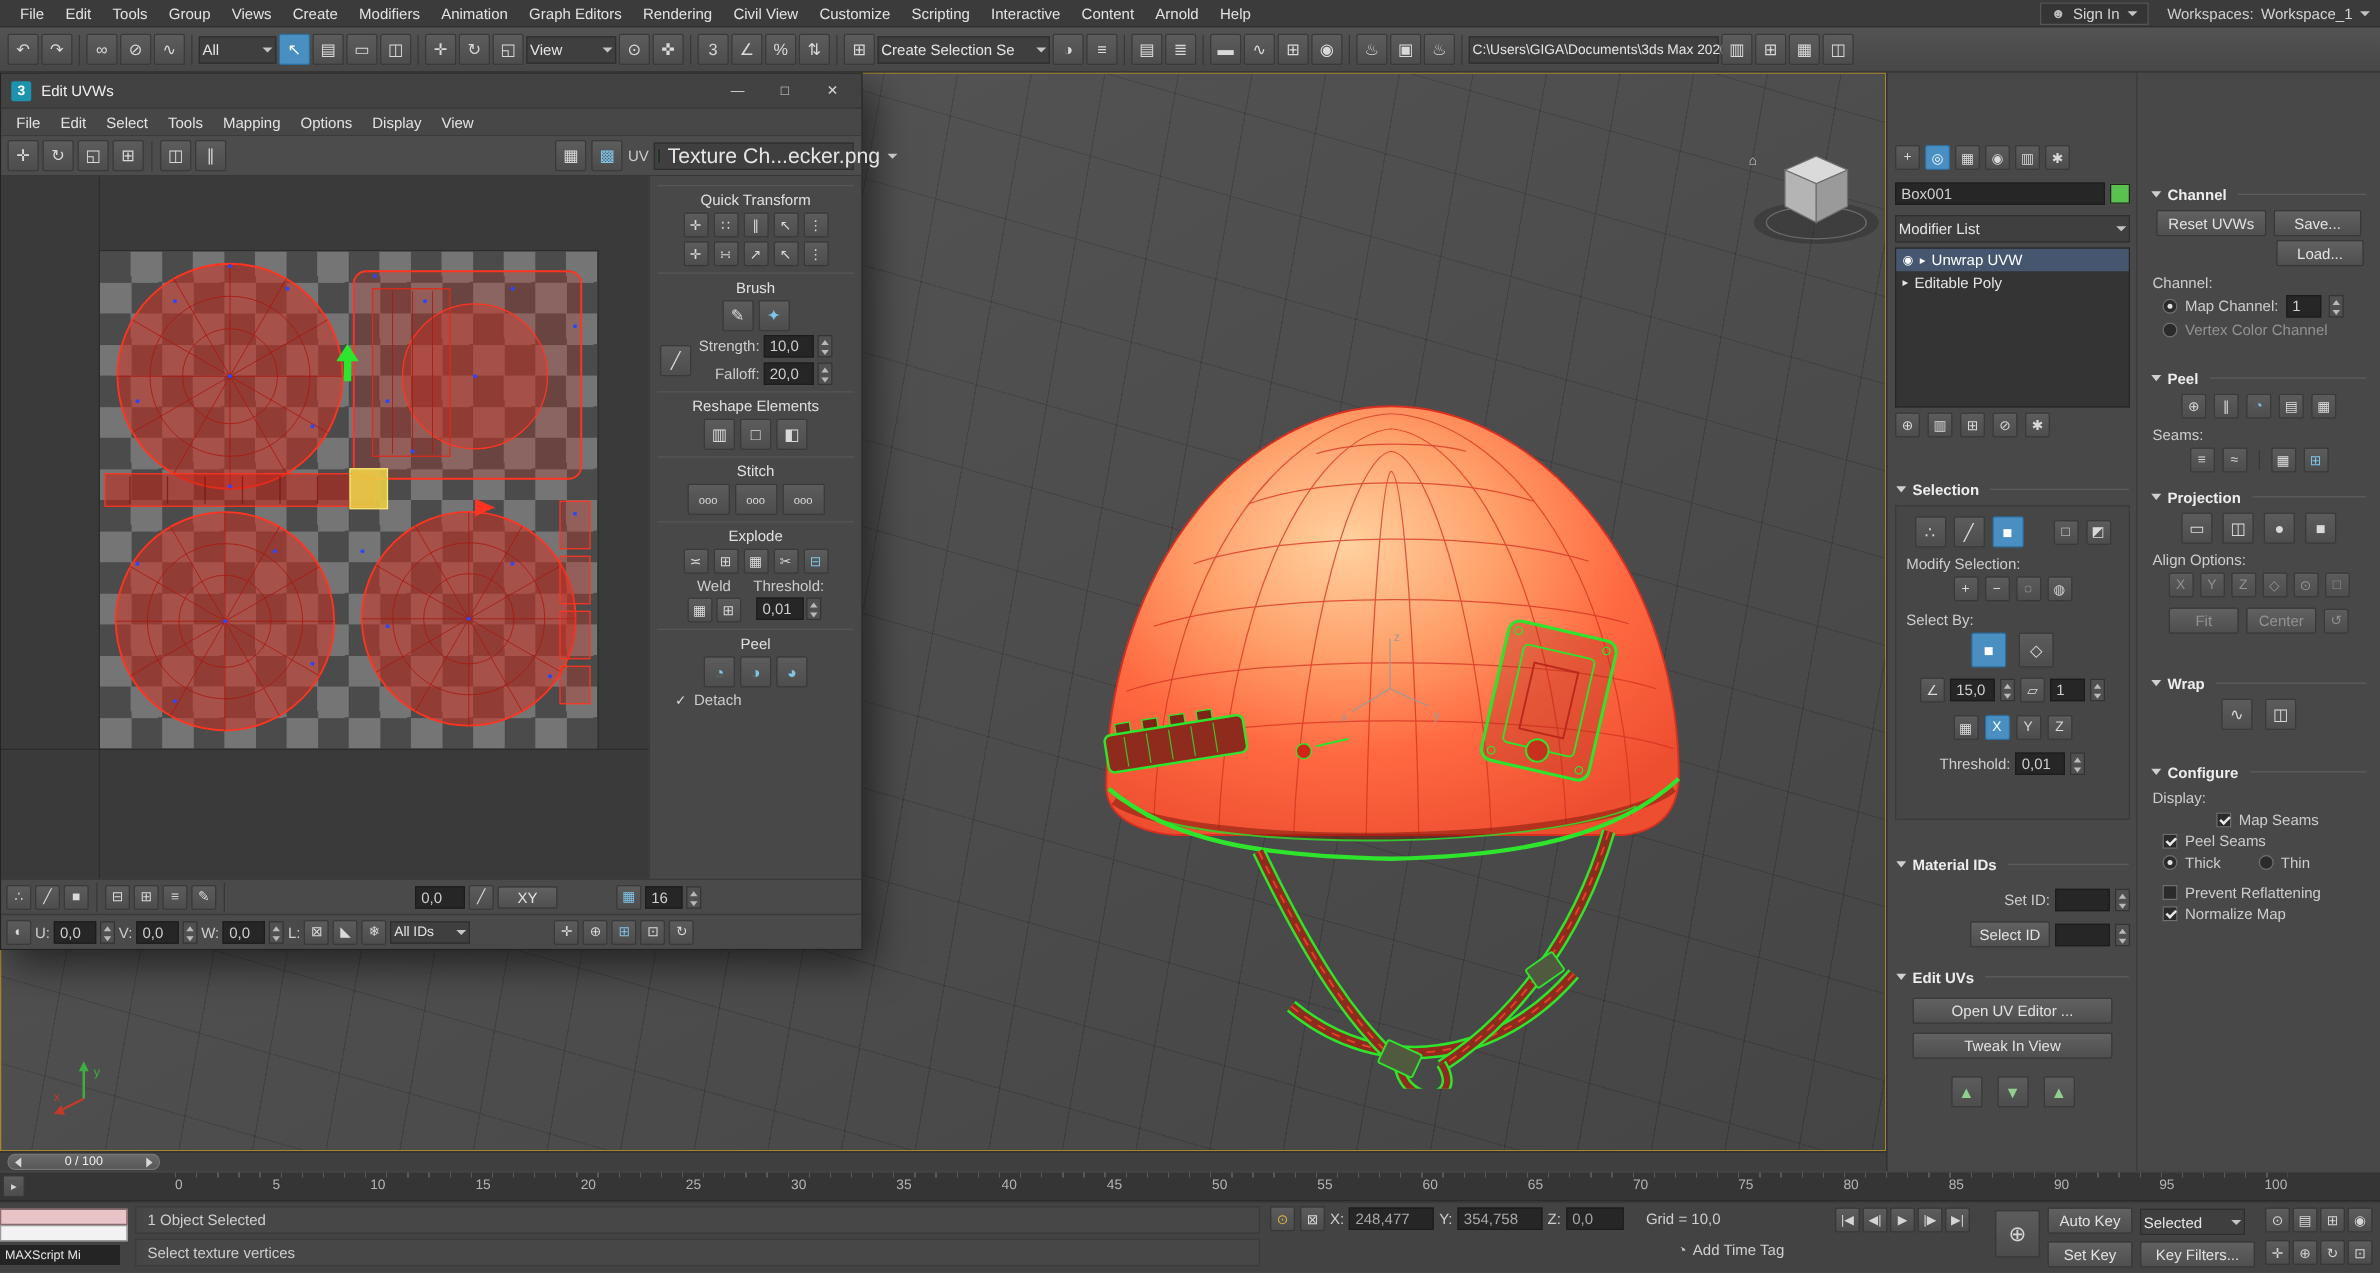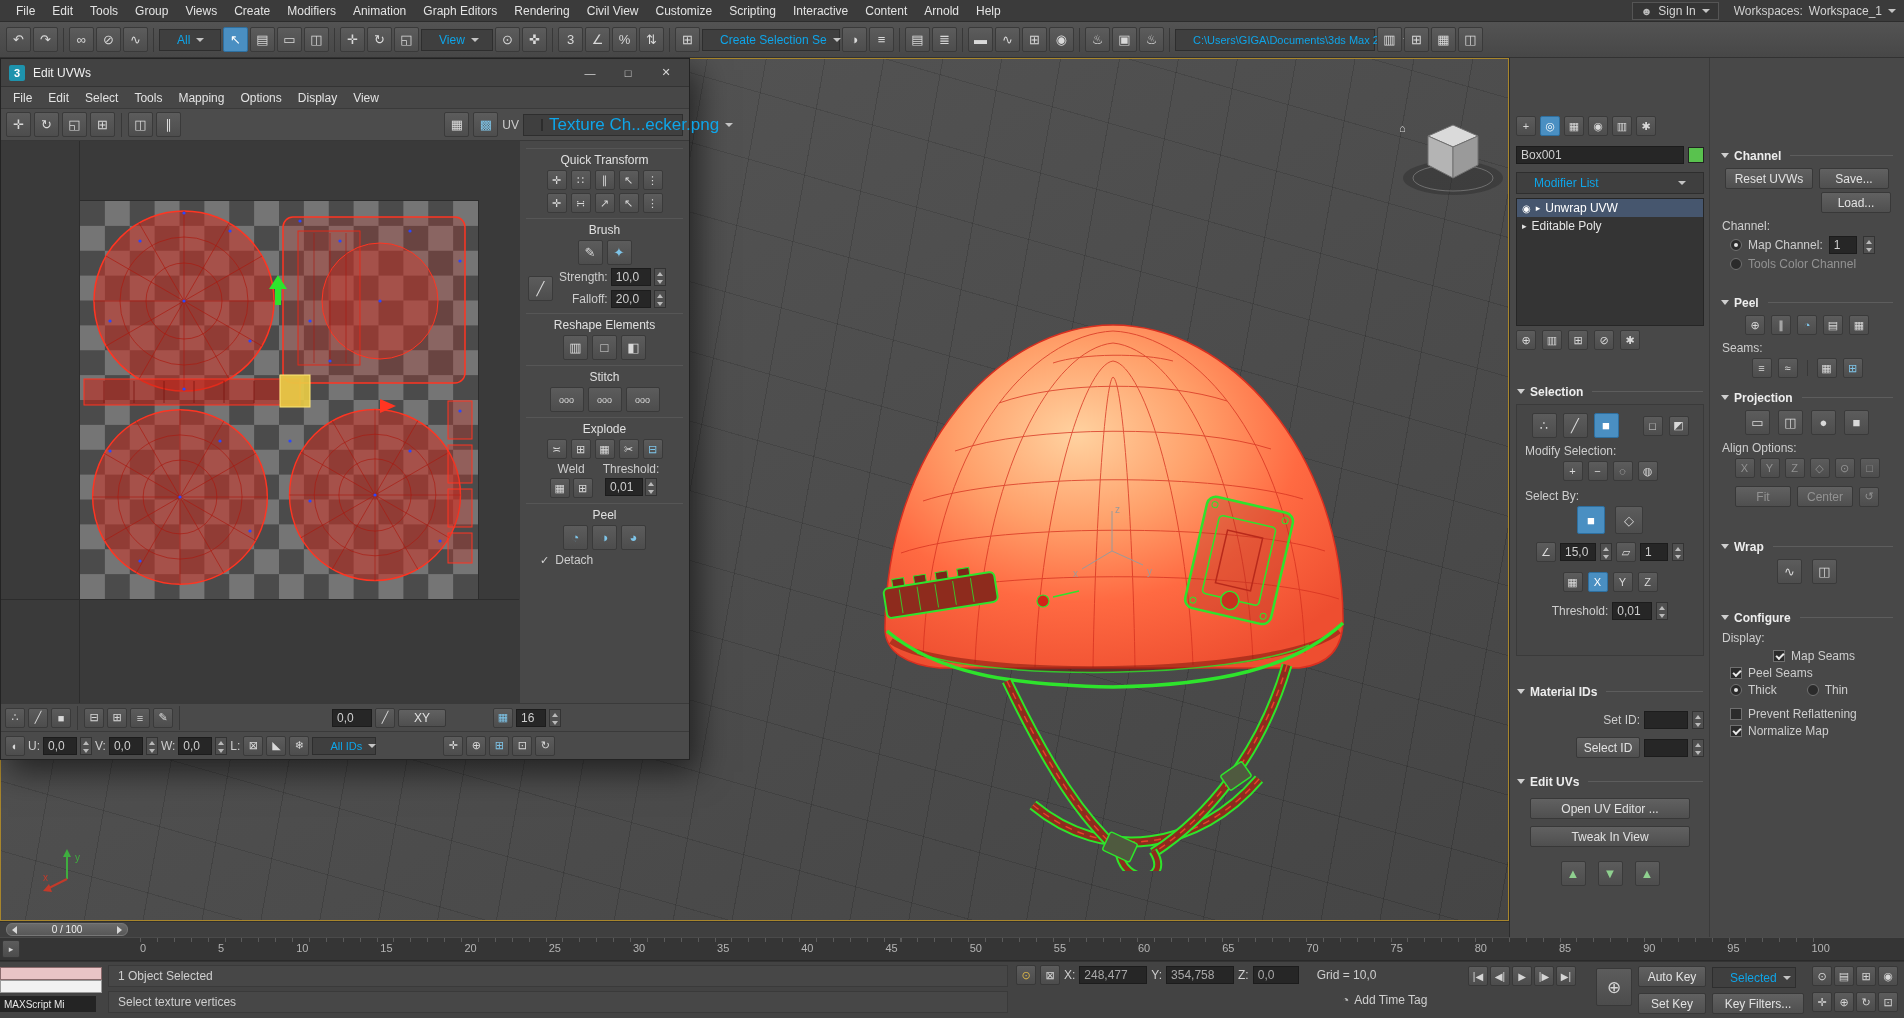--- a/index.html
+++ b/index.html
@@ -8,21 +8,21 @@
 
 #menubar{position:absolute;left:0;top:0;width:1904px;height:22px;background:#3b3b3b;border-bottom:1px solid #2d2d2d;display:flex;align-items:center;padding:0 8px;gap:1px;z-index:30}
 .mi{padding:2px 8px;color:#e3e3e3;white-space:nowrap}
 .car{width:0;height:0;border-left:4px solid transparent;border-right:4px solid transparent;border-top:4px solid #c4c4c4;flex:none}
 
 #toolbar{position:absolute;left:0;top:22px;width:1904px;height:36px;background:linear-gradient(#535353,#474747);border-bottom:1px solid #323232;display:flex;align-items:center;padding:0 6px;gap:2px;z-index:30}
 .tb{width:25px;height:25px;background:linear-gradient(#5c5c5c,#4d4d4d);border:1px solid #3a3a3a;border-radius:2px;display:flex;align-items:center;justify-content:center;font-size:13px;color:#d9d9d9;flex:none;white-space:nowrap}
 .tb.on{background:#4a8fc2;border-color:#2e6f9f;color:#fff}
 .tb.sm{width:20px;height:20px;font-size:11px}
 .sep{width:1px;height:24px;background:#383838;margin:0 3px;flex:none}
-.dd{height:22px;background:#3f3f3f;border:1px solid #2e2e2e;display:flex;align-items:center;gap:6px;padding:0 17px;color:#0ea5e9;white-space:nowrap}
+.dd{height:22px;background:#3f3f3f;border:1px solid #2e2e2e;display:flex;align-items:center;gap:6px;padding:0 2px;color:#e5e5e5;white-space:nowrap}
 .fld{background:#262626;border:1px solid #1c1c1c;color:#cfcfcf;height:18px;display:flex;align-items:center;padding:0 4px;white-space:nowrap}
 .spn{width:12px;height:18px;display:flex;flex-direction:column;border:1px solid #333;background:#505050;flex:none}
 .spn i{flex:1;position:relative}
 .spn i.up::after{content:"";position:absolute;left:2px;top:3px;border-left:3px solid transparent;border-right:3px solid transparent;border-bottom:4px solid #b9b9b9}
 .spn i.dn::after{content:"";position:absolute;left:2px;top:3px;border-left:3px solid transparent;border-right:3px solid transparent;border-top:4px solid #b9b9b9}
 .cb{width:12px;height:12px;background:#2b2b2b;border:1px solid #707070;position:relative;flex:none}
 .cb.on::after{content:"";position:absolute;left:2px;top:2px;width:6px;height:3px;border-left:2px solid #e9e9e9;border-bottom:2px solid #e9e9e9;transform:rotate(-45deg)}
 .rd{width:12px;height:12px;border-radius:50%;background:#2b2b2b;border:1px solid #707070;position:relative;flex:none}
 .rd.on::after{content:"";position:absolute;inset:3px;background:#e2e2e2;border-radius:50%}
 .pb{height:21px;background:linear-gradient(#616161,#4f4f4f);border:1px solid #383838;border-radius:2px;color:#e2e2e2;display:flex;align-items:center;justify-content:center;font-size:12px;white-space:nowrap}
@@ -676,21 +676,21 @@
     <span class="rd on"></span>
     <span class="lbl">Map Channel:</span>
     <span class="fld" style="width:28px">1</span>
     <span class="spn">
         <i class="up"></i>
         <i class="dn"></i>
       </span>
   </div>
   <div class="prow" style="justify-content:flex-start;padding-left:14px;gap:6px">
     <span class="rd"></span>
-    <span class="lbl dis">Tools Color Channel</span>
+    <span class="lbl dis">Vertex Color Channel</span>
   </div>
 
   <div class="rh" style="margin-top:22px">
     <span class="tri"></span>
       <span>Peel</span>
       <span class="ln"></span>
   </div>
   <div class="prow" style="gap:6px">
     <div class="tb sm">⊕</div>
     <div class="tb sm">∥</div>

